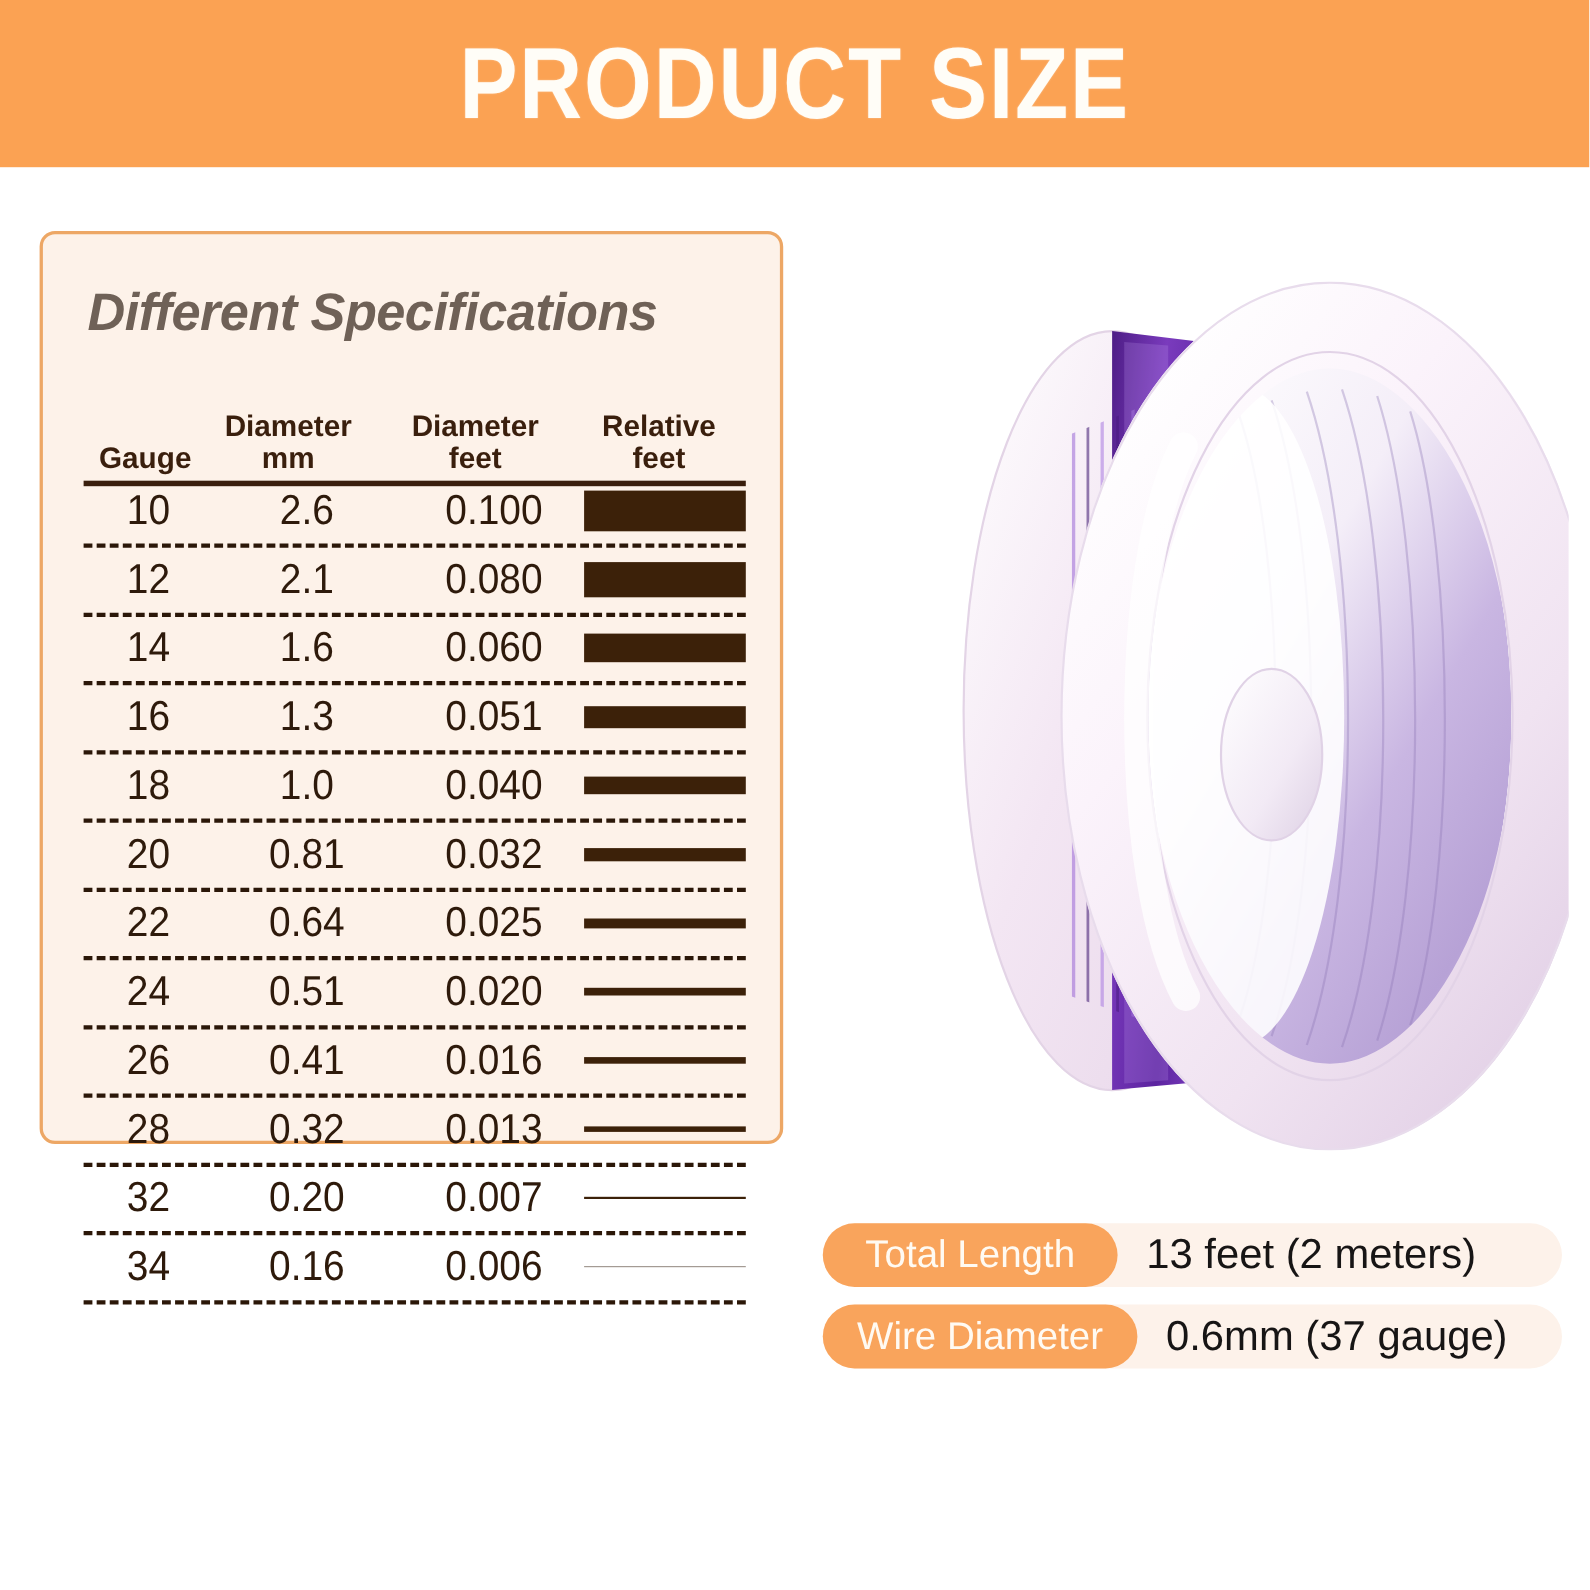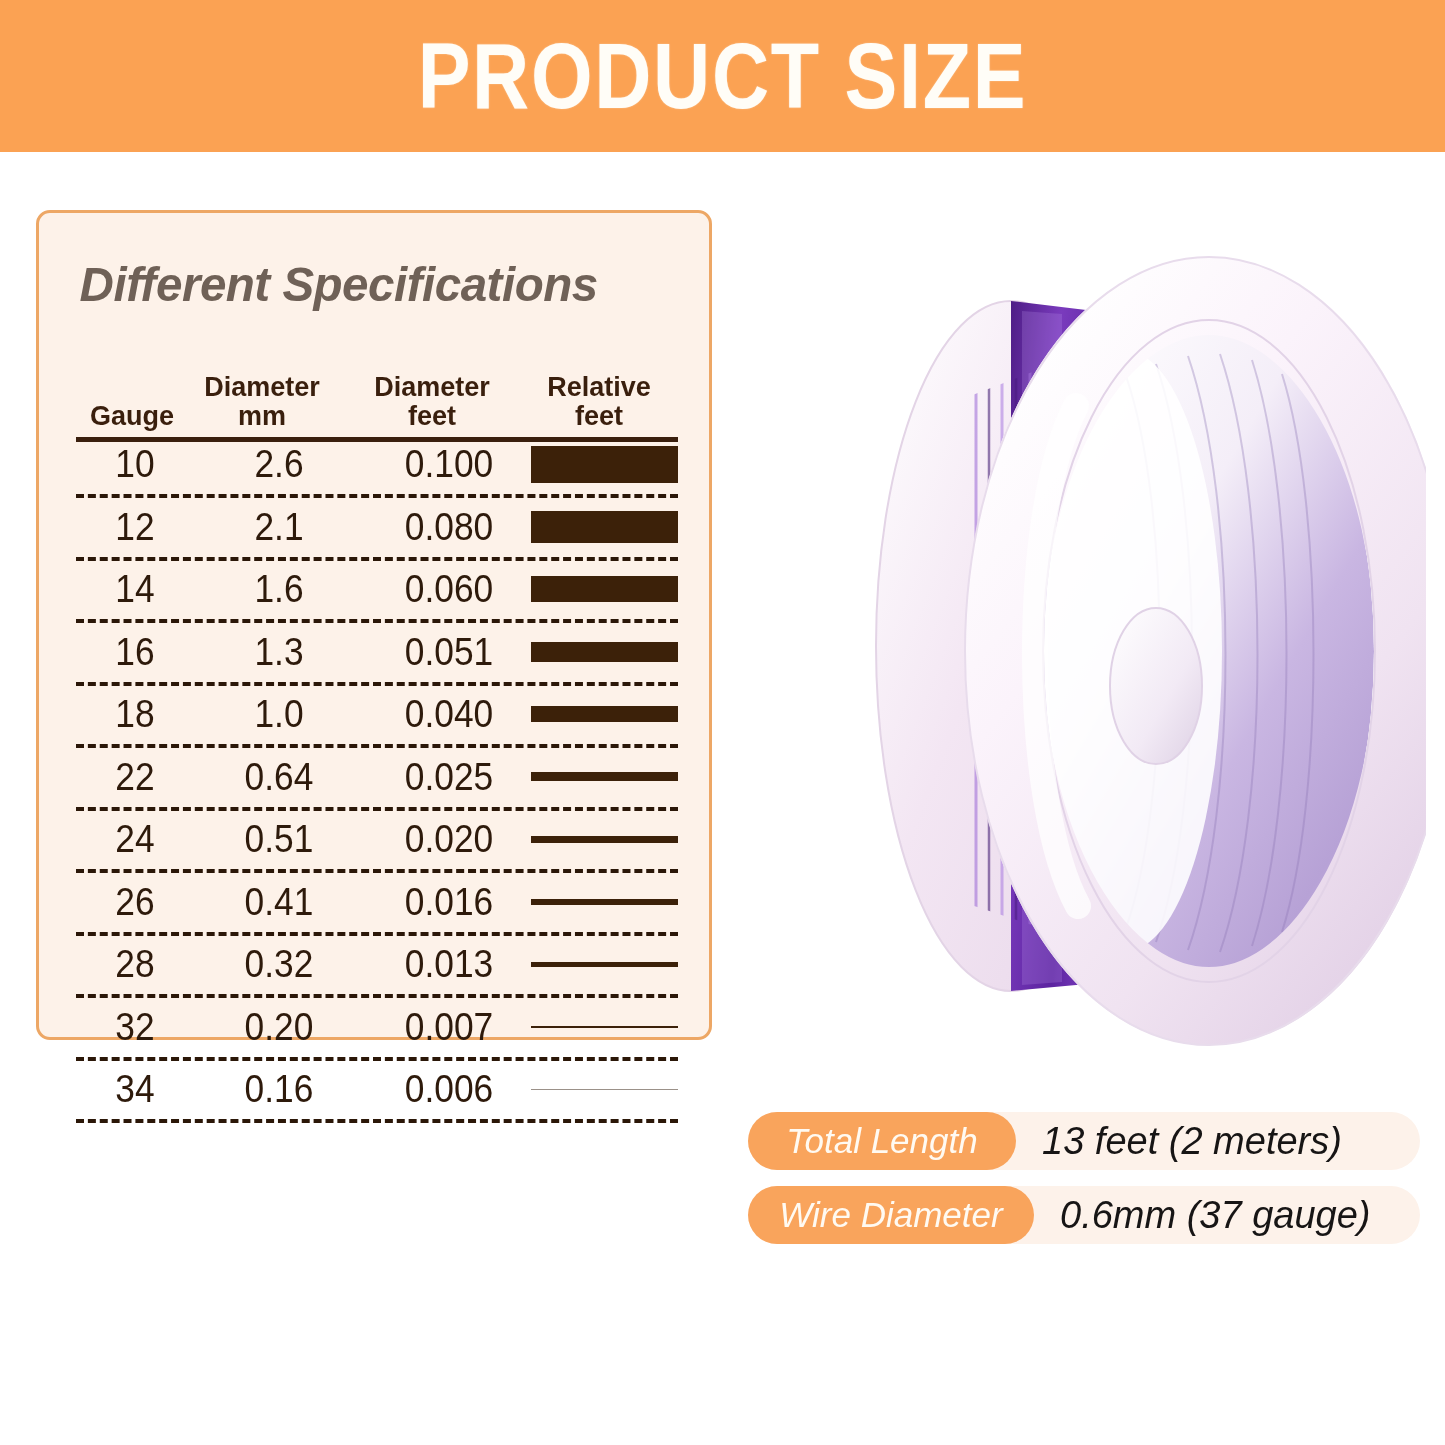--- a/index.html
+++ b/index.html
@@ -108,21 +108,21 @@
   #product-photo{
     position:absolute;left:826px;top:256px;width:600px;height:790px;
   }
   #spool-svg{display:block;width:600px;height:790px;}
 
   
   .badge-row{
     position:absolute;height:58px;
     background:#fdf2ea;
     border-radius:29px;
-    display:flex;align-items:center;font-style:italic;
+    display:flex;align-items:center;
   }
   #badge-length{left:748px;top:1112px;width:672px;}
   #badge-diameter{left:748px;top:1186px;width:672px;align-items:center;}
   .badge-pill{
     height:58px;
     background:#f9a45c;
     border-radius:29px;
     color:#fffaf2;
     font-size:35px;
     display:flex;align-items:center;justify-content:center;
@@ -211,20 +211,29 @@
         <div class="trow">
           <div class="cell c-gauge">18</div>
           <div class="cell c-mm">1.0</div>
           <div class="cell c-inch">0.040</div>
           <div class="bar-wrap">
             <span class="bar" style="height: 16px; background: rgb(60, 33, 9);"></span>
           </div>
           <div class="dash" style="top: 61px;"></div>
         </div>
         <div class="trow">
+          <div class="cell c-gauge">20</div>
+          <div class="cell c-mm">0.81</div>
+          <div class="cell c-inch">0.032</div>
+          <div class="bar-wrap">
+            <span class="bar" style="height: 12px; background: rgb(60, 33, 9);"></span>
+          </div>
+          <div class="dash" style="top: 61px;"></div>
+        </div>
+        <div class="trow">
           <div class="cell c-gauge">22</div>
           <div class="cell c-mm">0.64</div>
           <div class="cell c-inch">0.025</div>
           <div class="bar-wrap">
             <span class="bar" style="height: 9px; background: rgb(60, 33, 9);"></span>
           </div>
           <div class="dash" style="top: 61px;"></div>
         </div>
         <div class="trow">
           <div class="cell c-gauge">24</div>

